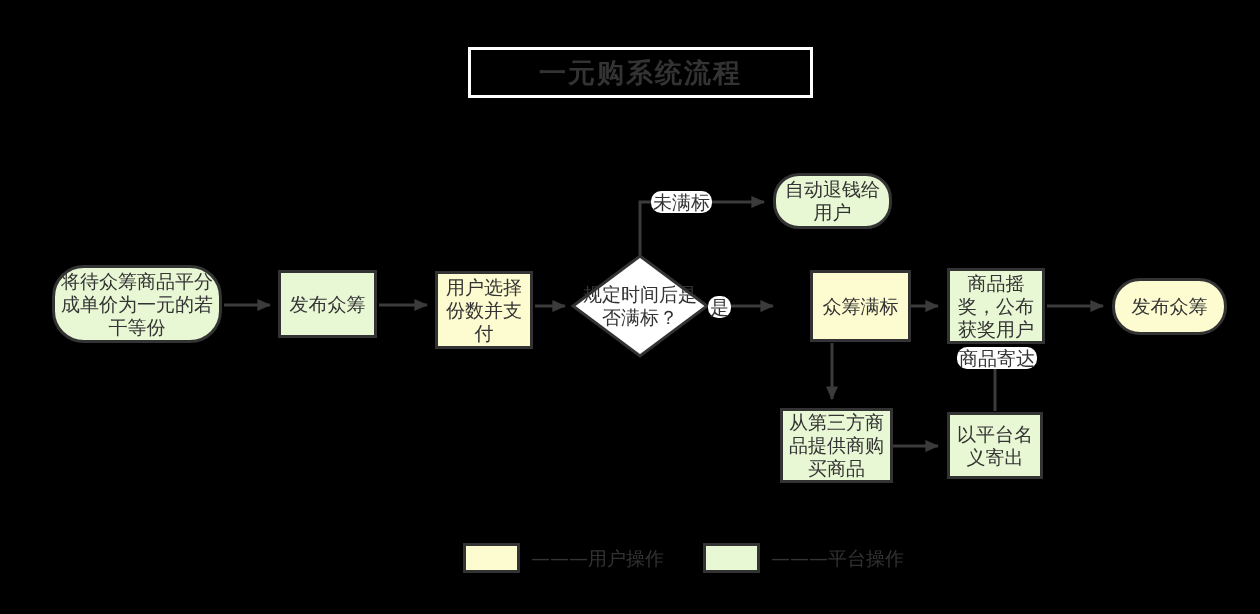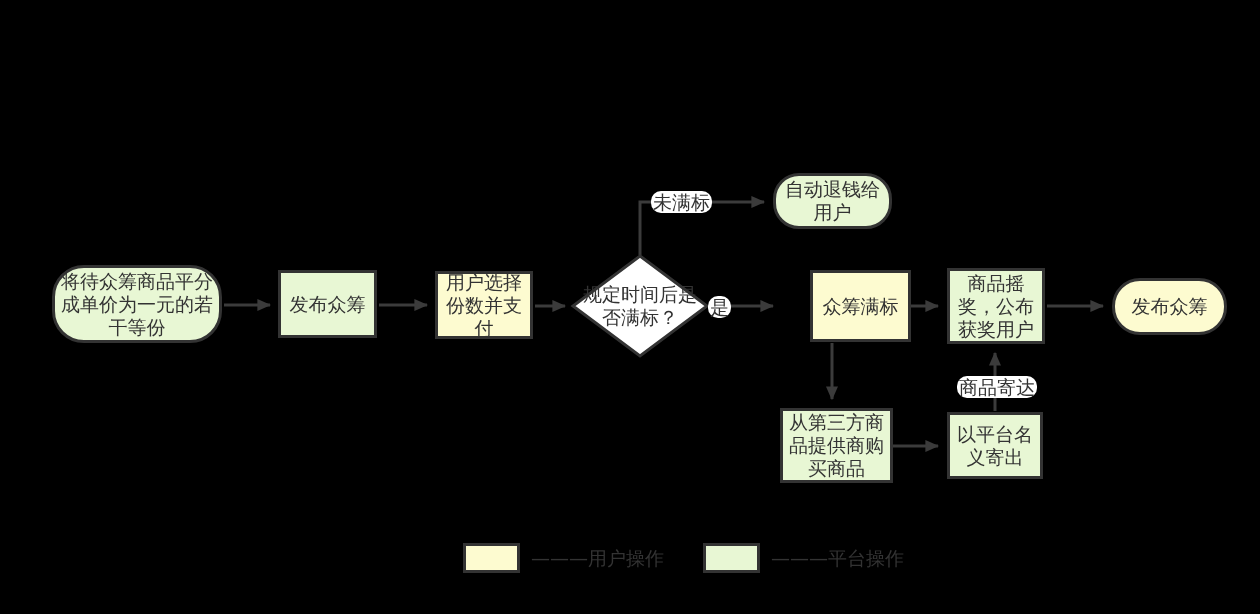--- a/index.html
+++ b/index.html
@@ -116,28 +116,29 @@
     <path class="edge" d="M 640 255 V 202 H 764" marker-end="url(#ah)"></path>
     <path class="edge" d="M 709 306 H 773" marker-end="url(#ah)"></path>
     <path class="edge" d="M 885 306 H 938" marker-end="url(#ah)"></path>
     <path class="edge" d="M 1047 306 H 1103" marker-end="url(#ah)"></path>
     <path class="edge" d="M 832 343 V 399" marker-end="url(#ah)"></path>
     <path class="edge" d="M 890 446 H 938" marker-end="url(#ah)"></path>
     <path class="edge" d="M 995 411 V 353" marker-end="url(#ah)"></path>
     <polygon class="diamond-shape" points="640,256 707,306 640,356 573,306"></polygon>
   </svg>
 
+  <div class="title-box">一元购系统流程</div>
 
   <div class="node platform stadium" style="left:52px; top:265px; width:170px; height:78px;">将待众筹商品平分
 成单价为一元的若
 干等份</div>
 
   <div class="node platform" style="left:278px; top:270px; width:99px; height:68px;">发布众筹</div>
 
-  <div class="node user" style="left:435px; top:271px; width:98px; height:68px;">用户选择
+  <div class="node user" style="left:435px; top:271px; width:98px; height:78px;">用户选择
 份数并支
 付</div>
 
   <div class="diamond-label" style="left:570px; top:258px; width:140px; height:96px;">规定时间后是
 否满标？</div>
 
   <div class="node platform stadium" style="left:773px; top:173px; width:119px; height:56px; border-radius:26px;">自动退钱给
 用户</div>
 
   <div class="node user" style="left:810px; top:270px; width:101px; height:72px;">众筹满标</div>
@@ -152,21 +153,21 @@
 品提供商购
 买商品</div>
 
   <div class="node platform" style="left:947px; top:412px; width:96px; height:67px;">以平台名
 义寄出</div>
 
   <div class="edge-label" style="left:651px; top:191px;">未满标</div>
 
   <div class="edge-label" style="left:708px; top:296px;">是</div>
 
-  <div class="edge-label" style="left:957px; top:376px;">商品寄达</div>
+  <div class="edge-label" style="left:957px; top:347px;">商品寄达</div>
 
   <div class="legend-swatch user" style="left:463px; top:543px;"></div>
   <div class="legend-text" style="left:531px; top:547px;">———用户操作</div>
 
   <div class="legend-swatch platform" style="left:703px; top:543px;"></div>
   <div class="legend-text" style="left:771px; top:547px;">———平台操作</div>
 
 </div>
 
 </body></html>

